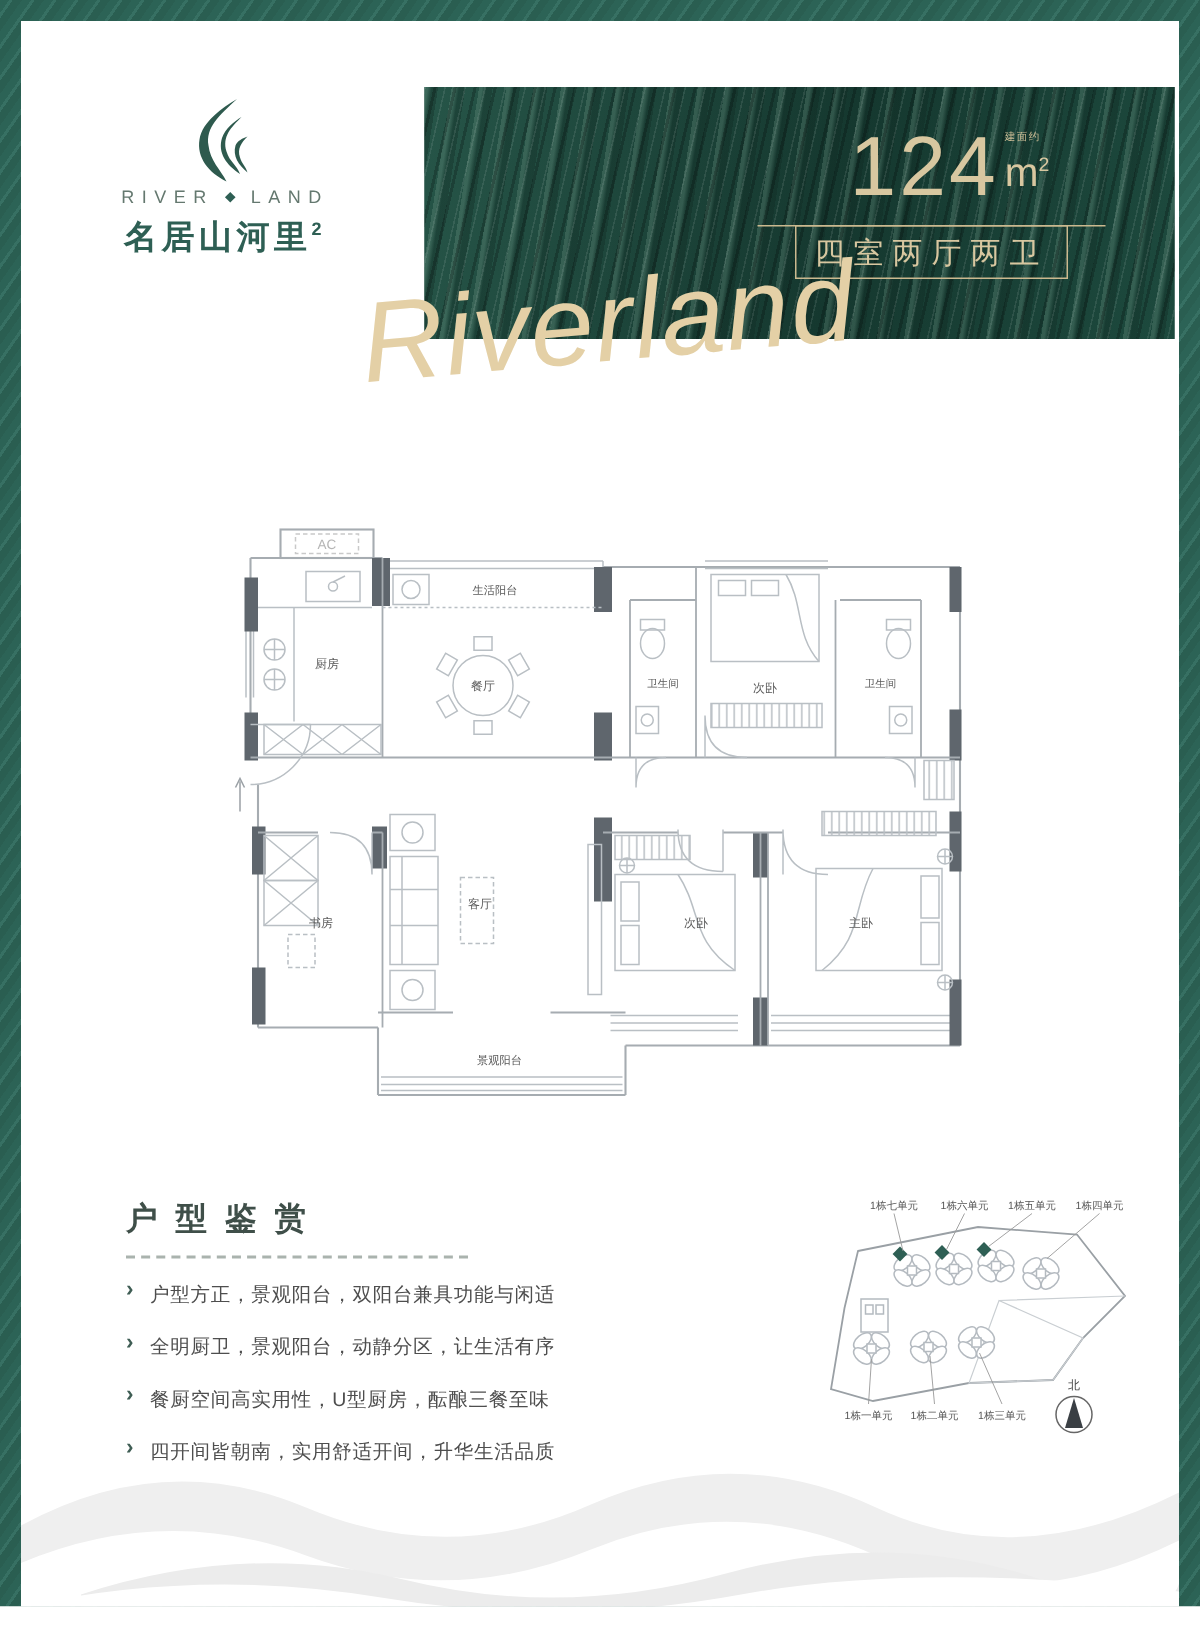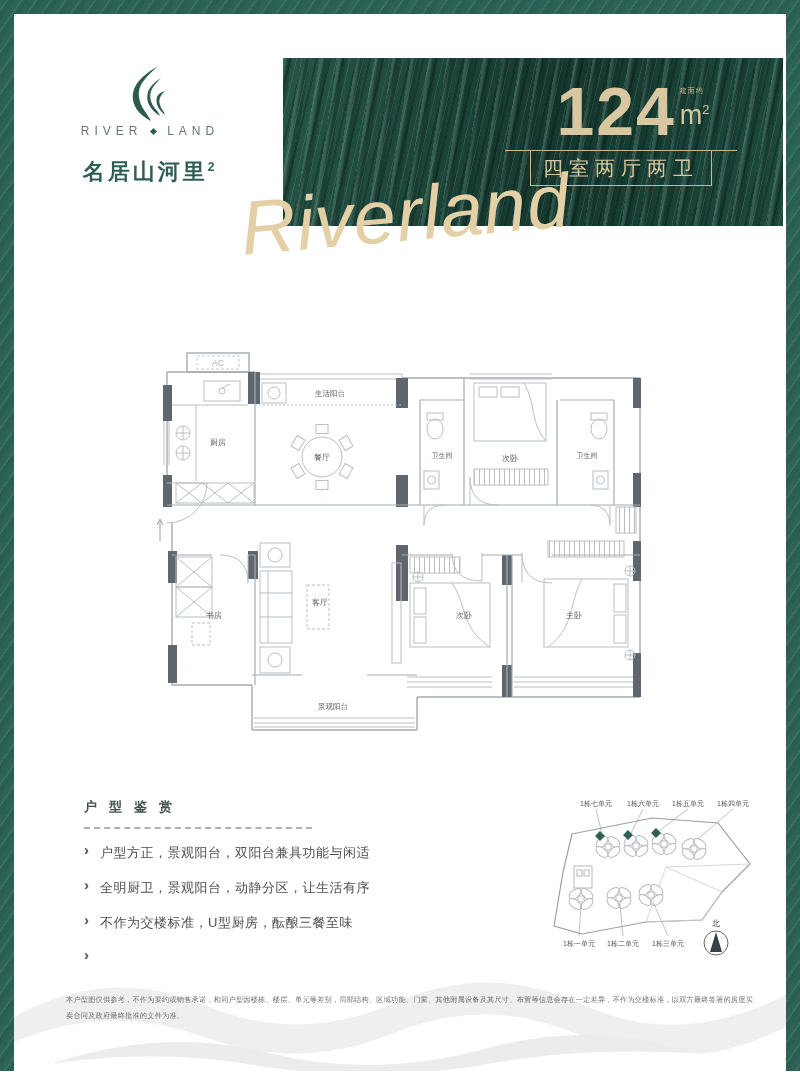--- a/index.html
+++ b/index.html
@@ -7,46 +7,46 @@
         font-family:"Liberation Sans","DejaVu Sans",sans-serif;
         background:repeating-linear-gradient(125deg,#2c6356 0 5px,#377063 5px 7px,#2a5e51 7px 12px);}
   .inner{position:absolute;inset:14px;background:#ffffff;}
 
   
   .logo{position:absolute;left:45px;top:64px;width:210px;text-align:center;}
   .logo .flame{display:block;margin:0 auto 2px auto;}
   .logo .en{font-size:12px;letter-spacing:5px;color:#64786f;white-space:nowrap;}
   .logo .diamond{display:inline-block;width:5px;height:5px;background:#2e5f54;
                  transform:rotate(45deg);margin:0 3px 1px 0;vertical-align:middle;}
-  .logo .cn{margin-top:19px;font-size:22px;font-weight:bold;color:#2e5f54;letter-spacing:3px;}
+  .logo .cn{margin-top:5px;font-size:22px;font-weight:bold;color:#2e5f54;letter-spacing:3px;}
   .logo .cn sup{font-size:12px;}
 
   
   .banner{position:absolute;left:283px;top:58px;width:500px;height:168px;
     background-color:#1c473c;
     background-image:
       repeating-linear-gradient(103deg, rgba(255,255,255,.09) 0 1px, rgba(255,255,255,0) 1px 6px, rgba(0,0,0,.22) 6px 8px, rgba(0,0,0,0) 8px 13px),
       repeating-linear-gradient(99deg, rgba(110,150,133,.30) 0 2px, rgba(15,40,33,.35) 5px 9px, rgba(110,150,133,0) 9px 18px),
       linear-gradient(100deg,#265548,#15382f 55%,#1d4a3e);}
   .area-row{position:absolute;left:210px;top:22px;width:280px;display:flex;justify-content:center;align-items:flex-start;color:#d8c7a0;}
-  .area-num{font-size:68px;line-height:62px;letter-spacing:2px;font-weight:bold;}
+  .area-num{font-size:56px;line-height:62px;letter-spacing:2px;font-weight:normal;}
   .area-unit{margin-left:4px;margin-top:6px;text-align:left;}
   .area-prefix{display:block;font-size:7px;letter-spacing:1px;color:#cdbd96;}
   .area-m{font-size:27px;line-height:27px;}
   .area-m sup{font-size:13px;}
   .area-line{position:absolute;left:222px;top:92px;width:232px;height:1px;background:#cbb98f;}
   .layout-box{position:absolute;left:247px;top:92px;width:180px;height:34px;border:1px solid #cbb98f;
               display:flex;align-items:center;justify-content:center;}
   .layout-box span{font-size:20px;letter-spacing:6px;color:#d8c7a0;}
 
   .script-wrap{position:absolute;left:236px;top:148px;width:350px;height:125px;pointer-events:none;}
 
   
   .appre{position:absolute;left:84px;top:798px;width:450px;}
-  .appre h2{margin:0;font-size:13px;font-weight:bold;letter-spacing:12px;color:#3f4f49;}
+  .appre h2{margin:0;font-size:21px;font-weight:bold;letter-spacing:12px;color:#3f4f49;}
   .appre .divider{width:228px;border-top:2px dashed #aab3ae;margin:11px 0 15px 0;}
   .appre ul{list-style:none;margin:0;padding:0;}
   .appre li{position:relative;padding-left:16px;margin-bottom:17px;font-size:13px;color:#4e4e4e;letter-spacing:.5px;}
   .appre li .arr{position:absolute;left:0;top:-3px;color:#3f5d54;font-weight:bold;font-size:15px;}
 
   
   .disclaimer{position:absolute;left:66px;top:992px;width:692px;font-size:7.2px;
               line-height:16px;color:#6e6e6e;letter-spacing:.2px;z-index:3;}
 
   .waves{position:absolute;left:14px;top:945px;z-index:1;}
@@ -277,22 +277,22 @@
       <text x="181" y="364" font-size="7.5">景观阳台</text>
     </g>
   </svg>
 
   <div class="appre">
     <h2>户型鉴赏</h2>
     <div class="divider"></div>
     <ul>
       <li><span class="arr">›</span><span>户型方正，景观阳台，双阳台兼具功能与闲适</span></li>
       <li><span class="arr">›</span><span>全明厨卫，景观阳台，动静分区，让生活有序</span></li>
-      <li><span class="arr">›</span><span>不作为交楼标准，U型厨房，酝酿三餐至味</span></li>
-      <li><span class="arr">›</span></li>
+      <li><span class="arr">›</span><span>餐厨空间高实用性，U型厨房，酝酿三餐至味</span></li>
+      <li><span class="arr">›</span><span>四开间皆朝南，实用舒适开间，升华生活品质</span></li>
     </ul>
   </div>
 
   <svg class="siteplan" width="214" height="182" viewBox="0 0 214 182">
     <defs>
       <g id="bld" fill="#ffffff" stroke="#b4bac0" stroke-width="1">
         <ellipse rx="7" ry="4" transform="translate(-6,-5) rotate(-40)"></ellipse>
         <ellipse rx="7" ry="4" transform="translate(6,-5) rotate(40)"></ellipse>
         <ellipse rx="7" ry="4" transform="translate(-6,5) rotate(40)"></ellipse>
         <ellipse rx="7" ry="4" transform="translate(6,5) rotate(-40)"></ellipse>
@@ -333,14 +333,13 @@
       <text x="77" y="154">1栋二单元</text>
       <text x="122" y="154">1栋三单元</text>
     </g>
     <g>
       <text x="170" y="134" font-size="8" fill="#444" text-anchor="middle">北</text>
       <circle cx="170" cy="151" r="12" fill="none" stroke="#666" stroke-width="1"></circle>
       <polygon points="170,140 164,160 176,160" fill="#3a3f44"></polygon>
     </g>
   </svg>
 
-  <div class="disclaimer">本户型图仅供参考，不作为要约或销售承诺，相同户型因楼栋、楼层、单元等差别，局部结构、区域功能、门窗、其他附属设备及其尺寸、布置等信息会存在一定差异，不作为交楼标准，以双方最终签署的房屋买卖合同及政府最终批准的文件为准。</div>
 </div>
 
 </body></html>

